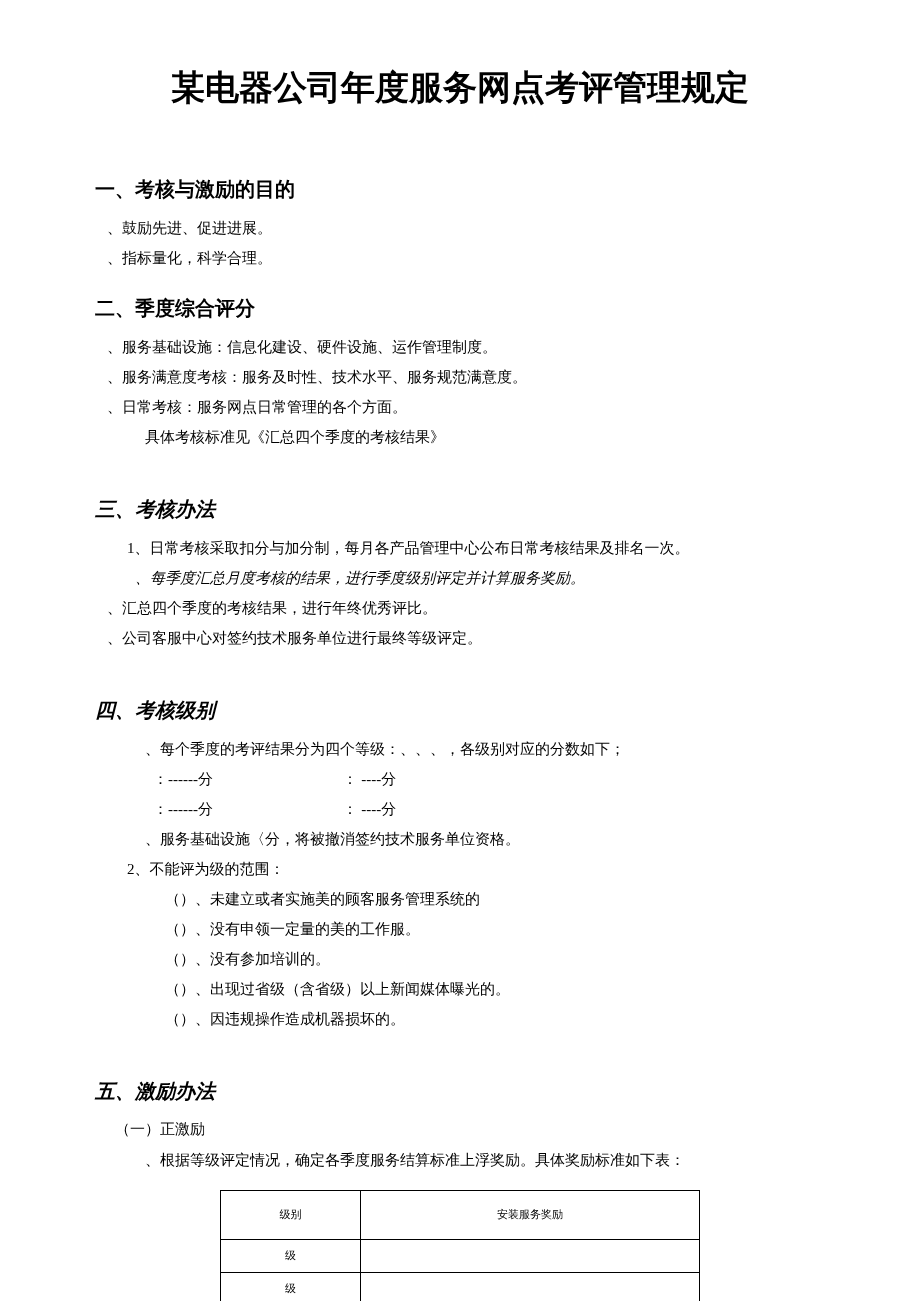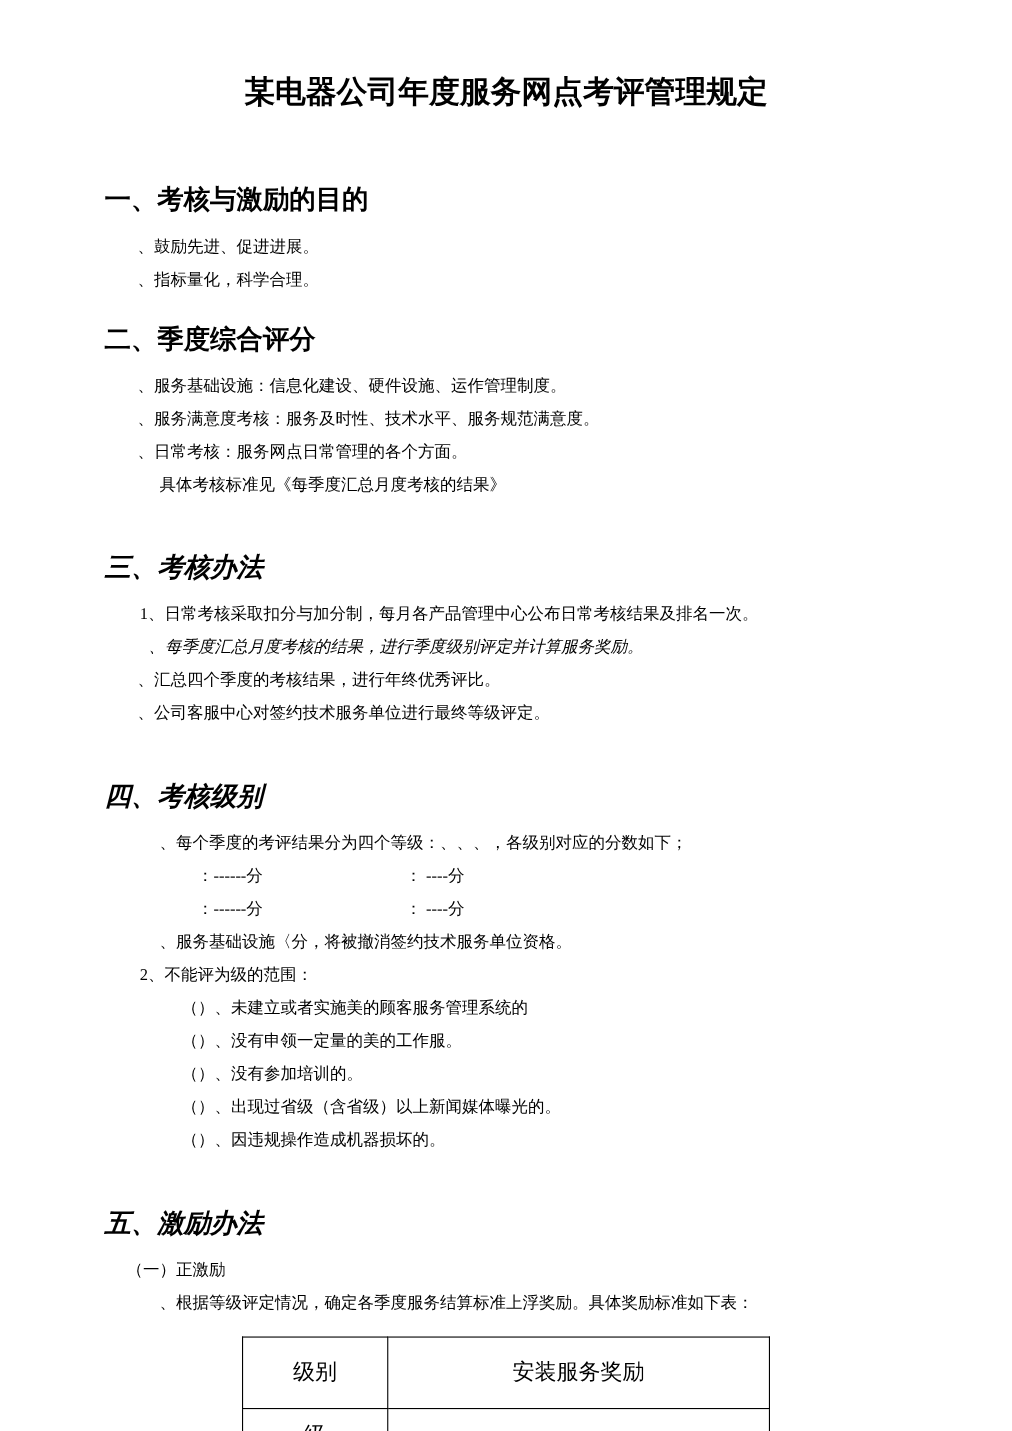--- a/index.html
+++ b/index.html
@@ -11,50 +11,50 @@
       font-family: "SimSun", "宋体", serif;
       background: #ffffff;
       width: 920px;
       padding: 60px 95px 40px 95px;
       color: #000;
       font-size: 15px;
       line-height: 1.8;
     }
     .title {
       text-align: center;
-      font-size: 28px;
+      font-size: 34px;
       font-weight: bold;
-      font-family: Liberation Serif, serif;
+      font-family: Liberation Mono, monospace;
       margin-bottom: 50px;
     }
     .section-heading {
-      font-size: 24px;
+      font-size: 20px;
       font-weight: bold;
       font-family: "SimHei", "黑体", sans-serif;
       margin-top: 18px;
       margin-bottom: 8px;
     }
     .section-heading.gap-above {
       margin-top: 40px;
       font-style: italic;
     }
     .item {
-      margin-left: 30px;
+      margin-left: 12px;
       margin-bottom: 3px;
     }
     .item-numbered {
       margin-left: 32px;
       margin-bottom: 3px;
     }
     .item-inner {
       margin-left: 50px;
       margin-bottom: 3px;
     }
     .score-line {
-      margin-left: 84px;
+      margin-left: 58px;
       margin-bottom: 3px;
     }
     .paren-item {
       margin-left: 70px;
       margin-bottom: 3px;
     }
     .sub-heading {
       margin-left: 20px;
       margin-bottom: 3px;
       margin-top: 6px;
@@ -62,21 +62,21 @@
     }
     table {
       border-collapse: collapse;
       margin: 16px auto 6px auto;
       width: 480px;
     }
     table td, table th {
       border: 1px solid #000;
       text-align: center;
       padding: 6px 4px;
-      font-size: 20px;
+      font-size: 11px;
       font-weight: normal;
     }
     table th {
       padding: 14px 4px;
     }
     .gap-score {
       display: inline-block;
       width: 122px;
     }
   </style>
@@ -86,21 +86,21 @@
 <div class="title">某电器公司年度服务网点考评管理规定</div>
 
 <div class="section-heading">一、考核与激励的目的</div>
 <div class="item">、鼓励先进、促进进展。</div>
 <div class="item">、指标量化，科学合理。</div>
 
 <div class="section-heading">二、季度综合评分</div>
 <div class="item">、服务基础设施：信息化建设、硬件设施、运作管理制度。</div>
 <div class="item">、服务满意度考核：服务及时性、技术水平、服务规范满意度。</div>
 <div class="item">、日常考核：服务网点日常管理的各个方面。</div>
-<div class="item-inner">具体考核标准见《每季度汇总月度考核的结果》</div>
+<div class="item-inner">具体考核标准见《汇总四个季度的考核结果》</div>
 
 <div class="section-heading gap-above">三、考核办法</div>
 <div class="item-numbered">1、日常考核采取扣分与加分制，每月各产品管理中心公布日常考核结果及排名一次。</div>
 <div class="item-inner" style="margin-left:40px;font-style:italic;">、每季度汇总月度考核的结果，进行季度级别评定并计算服务奖励。</div>
 <div class="item">、汇总四个季度的考核结果，进行年终优秀评比。</div>
 <div class="item">、公司客服中心对签约技术服务单位进行最终等级评定。</div>
 
 <div class="section-heading gap-above">四、考核级别</div>
 <div class="item-inner">、每个季度的考评结果分为四个等级：、、、，各级别对应的分数如下；</div>
 <div class="score-line">

